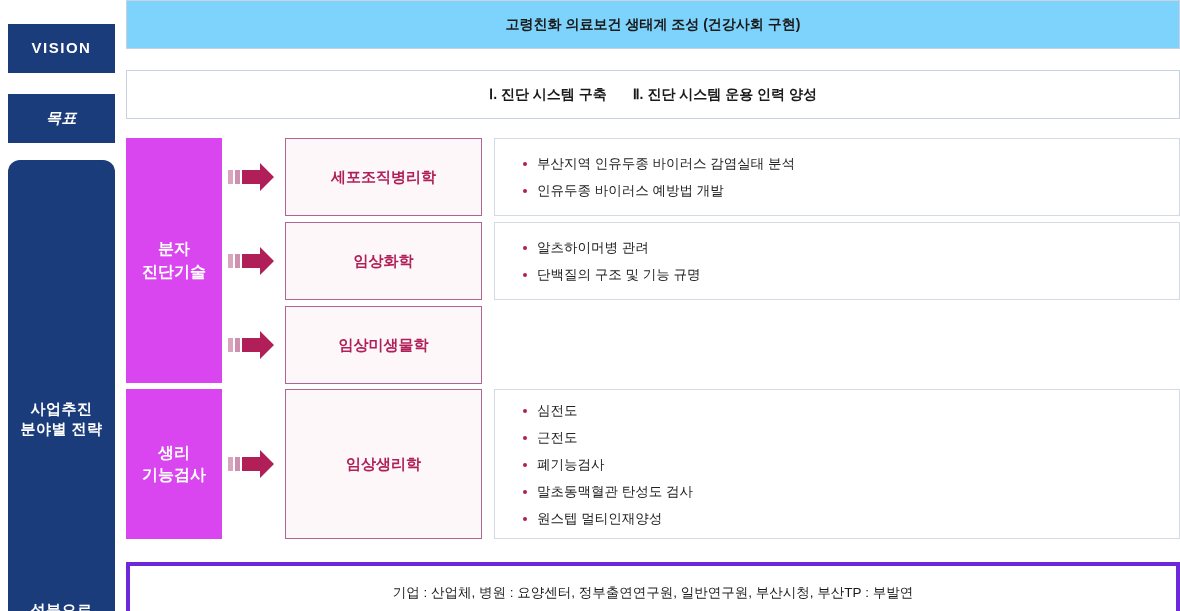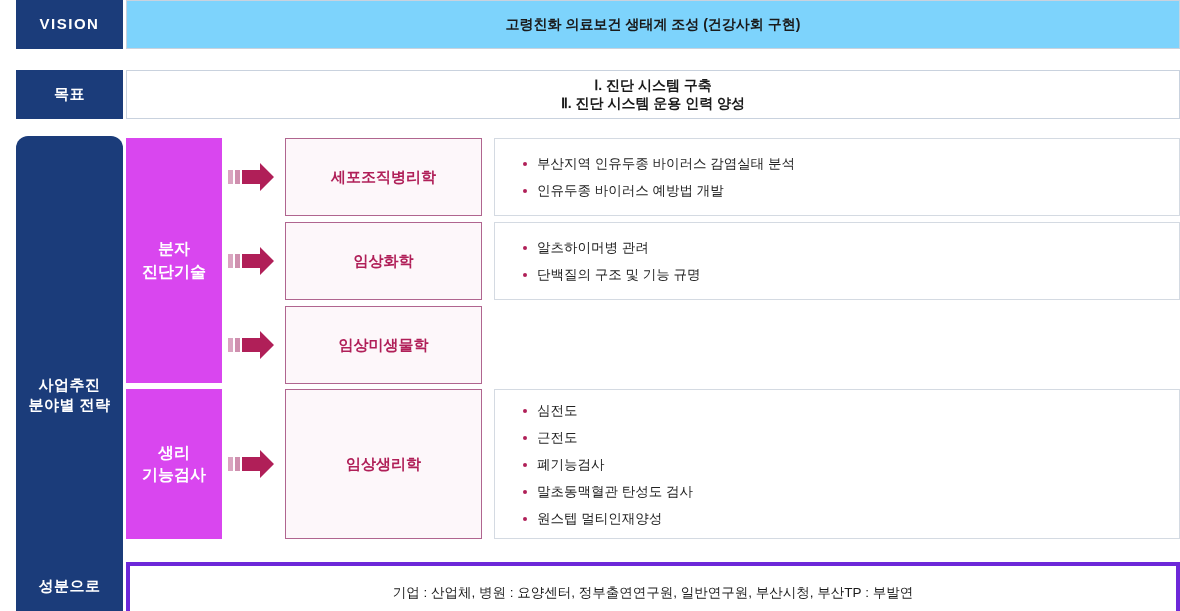--- a/index.html
+++ b/index.html
@@ -12,55 +12,56 @@
   #root {
     position: relative;
     width: 1180px;
     height: 611px;
     background: #ffffff;
   }
 
   
   .label-box {
     position: absolute;
-    left: 16px;
+    left: 8px;
     width: 107px;
     background: #1b3c7a;
     color: #ffffff;
     display: flex;
     align-items: center;
     justify-content: center;
     text-align: center;
     font-weight: bold;
     letter-spacing: 0.5px;
+    margin-top: 24px;
   }
   .label-box .ltext { line-height: 1.35; }
 
   
   #vision-label { top: 0; height: 49px; font-size: 15px; letter-spacing: 1.5px; }
   #vision-content {
     position: absolute;
     left: 126px; top: 0;
     width: 1054px; height: 49px;
     border: 1px solid #c9d2de;
     background: #7dd3fc;
     display: flex; align-items: center; justify-content: center;
     font-size: 14px; color: #1a1a1a; font-weight: bold;
   }
 
   
-  #goal-label { top: 70px; height: 49px; font-size: 15px; }
+  #goal-label { top: 70px; height: 49px; font-size: 15px; font-style: italic; }
   #goal-content {
     position: absolute;
     left: 126px; top: 70px;
     width: 1054px; height: 49px;
     border: 1px solid #c9d2de;
     background: #ffffff;
     display: flex; align-items: center; justify-content: center;
-    font-size: 14px; color: #1a1a1a; font-weight: bold; flex-direction: column;
+    font-size: 14px; color: #1a1a1a; font-weight: bold;
   }
   #goal-content .goal-sp { display: inline-block; width: 26px; }
 
   
   #strategy-label { top: 136px; height: 518px; font-size: 15px; border-radius: 12px; }
 
   .group-box {
     position: absolute;
     left: 126px;
     width: 96px;

